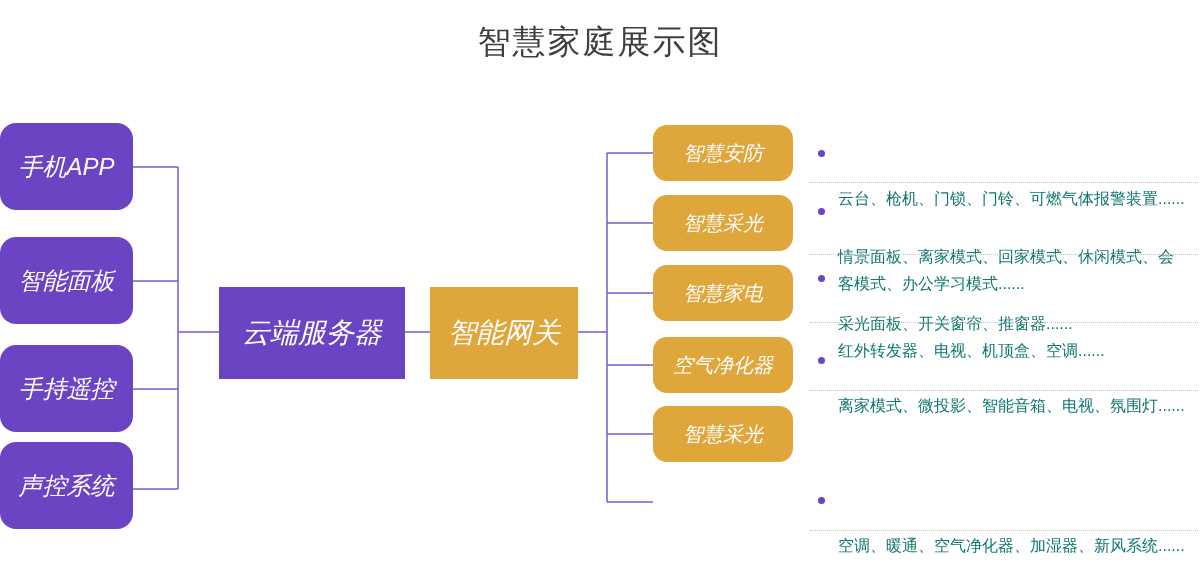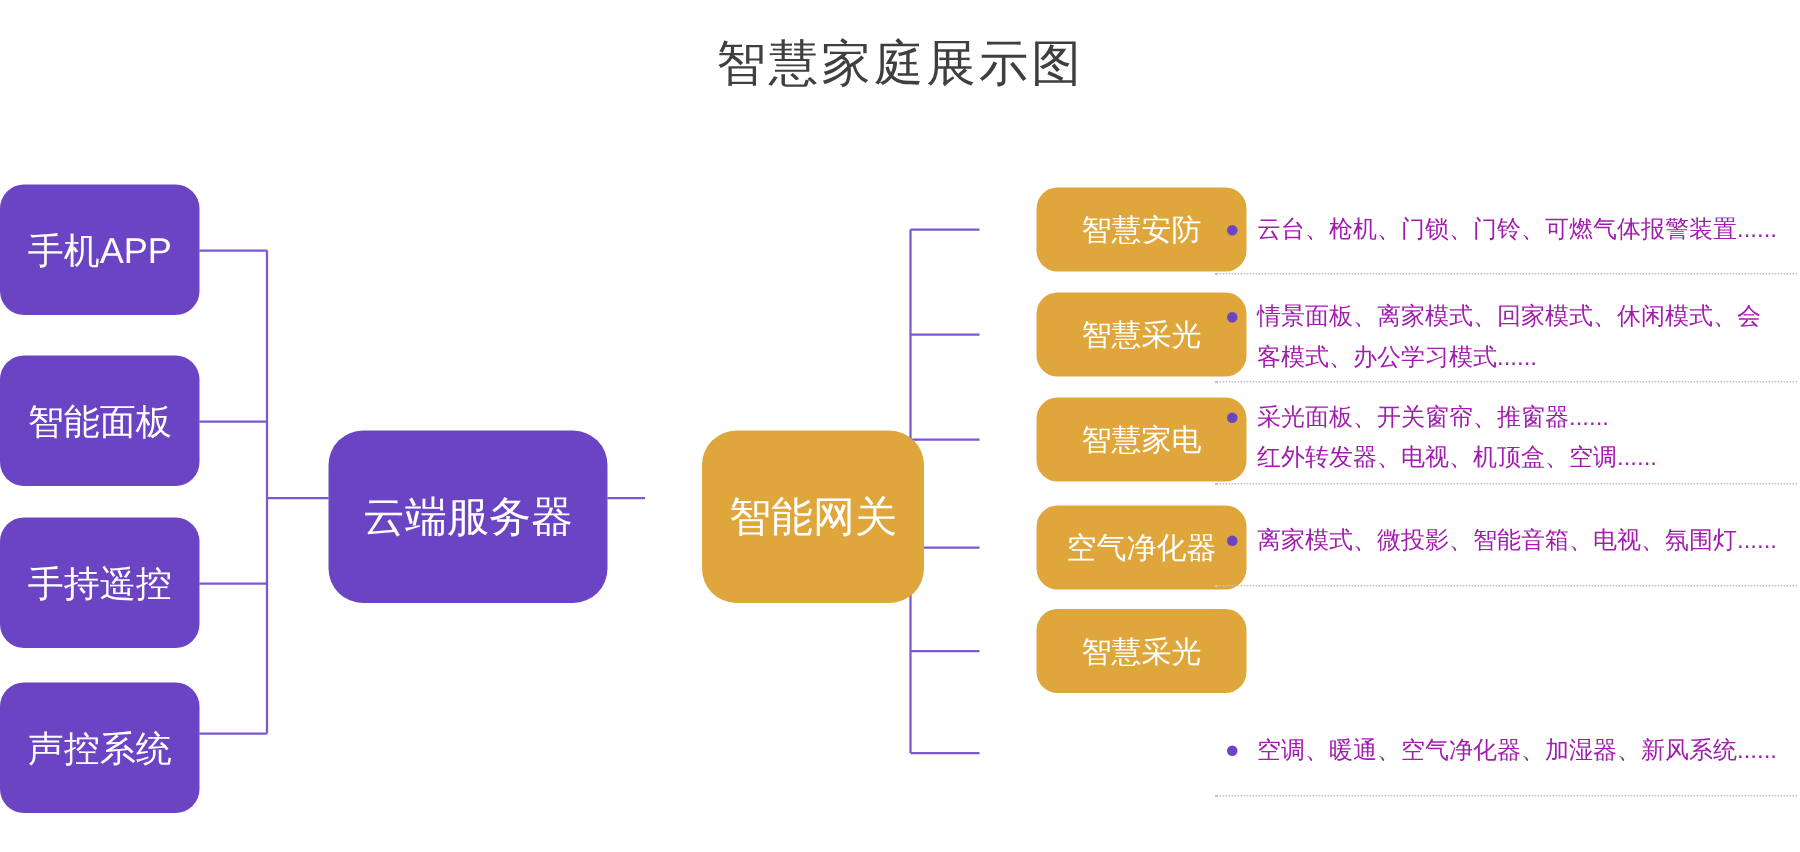--- a/index.html
+++ b/index.html
@@ -28,35 +28,35 @@
     pointer-events: none;
   }
   .node {
     position: absolute;
     display: flex;
     align-items: center;
     justify-content: center;
     color: #ffffff;
     text-align: center;
     white-space: nowrap;
+    font-style: italic;
   }
   .purple { background: #6b44c4; }
-  .gold   { background: #dfa63c; margin-left: 38px; }
+  .gold   { background: #dfa63c; }
   .left-node {
     left: 0;
     width: 133px;
     height: 87px;
     border-radius: 16px;
     font-size: 24px;
   }
   .center-node {
     top: 287px;
-    height: 115px;
+    height: 92px;
     font-size: 28px;
-    border-radius: 23px;
   }
   .right-node {
     left: 653px;
     width: 140px;
     height: 56px;
     border-radius: 14px;
     font-size: 20px;
   }
   .desc-row {
     position: absolute;
@@ -70,21 +70,22 @@
     width: 7px;
     height: 7px;
     border-radius: 50%;
     background: #6b44c4;
   }
   .desc-text {
     margin-left: 26px;
     width: 348px;
     font-size: 16px;
     line-height: 27px;
-    color: #a21caf;
+    color: #0f766e;
+    margin-top: 45px;
   }
   .divider {
     position: absolute;
     left: 810px;
     width: 388px;
     height: 0;
     border-top: 1px dotted #c2c2c2;
   }
 </style>
 </head>
@@ -117,21 +118,21 @@
       <path d="M607 293 H653"></path>
       <path d="M607 365 H653"></path>
       <path d="M607 434 H653"></path>
       <path d="M607 502 H653"></path>
     </g>
   </svg>
 
   <div class="node purple left-node" style="top:123px">手机APP</div>
   <div class="node purple left-node" style="top:237px">智能面板</div>
   <div class="node purple left-node" style="top:345px">手持遥控</div>
-  <div class="node purple left-node" style="top:455px">声控系统</div>
+  <div class="node purple left-node" style="top:442px">声控系统</div>
 
   <div class="node purple center-node" style="left:219px;width:186px">云端服务器</div>
   <div class="node gold center-node" style="left:430px;width:148px">智能网关</div>
 
   <div class="node gold right-node" style="top:125px">智慧安防</div>
   <div class="node gold right-node" style="top:195px">智慧采光</div>
   <div class="node gold right-node" style="top:265px">智慧家电</div>
   <div class="node gold right-node" style="top:337px">空气净化器</div>
   <div class="node gold right-node" style="top:406px">智慧采光</div>
 

